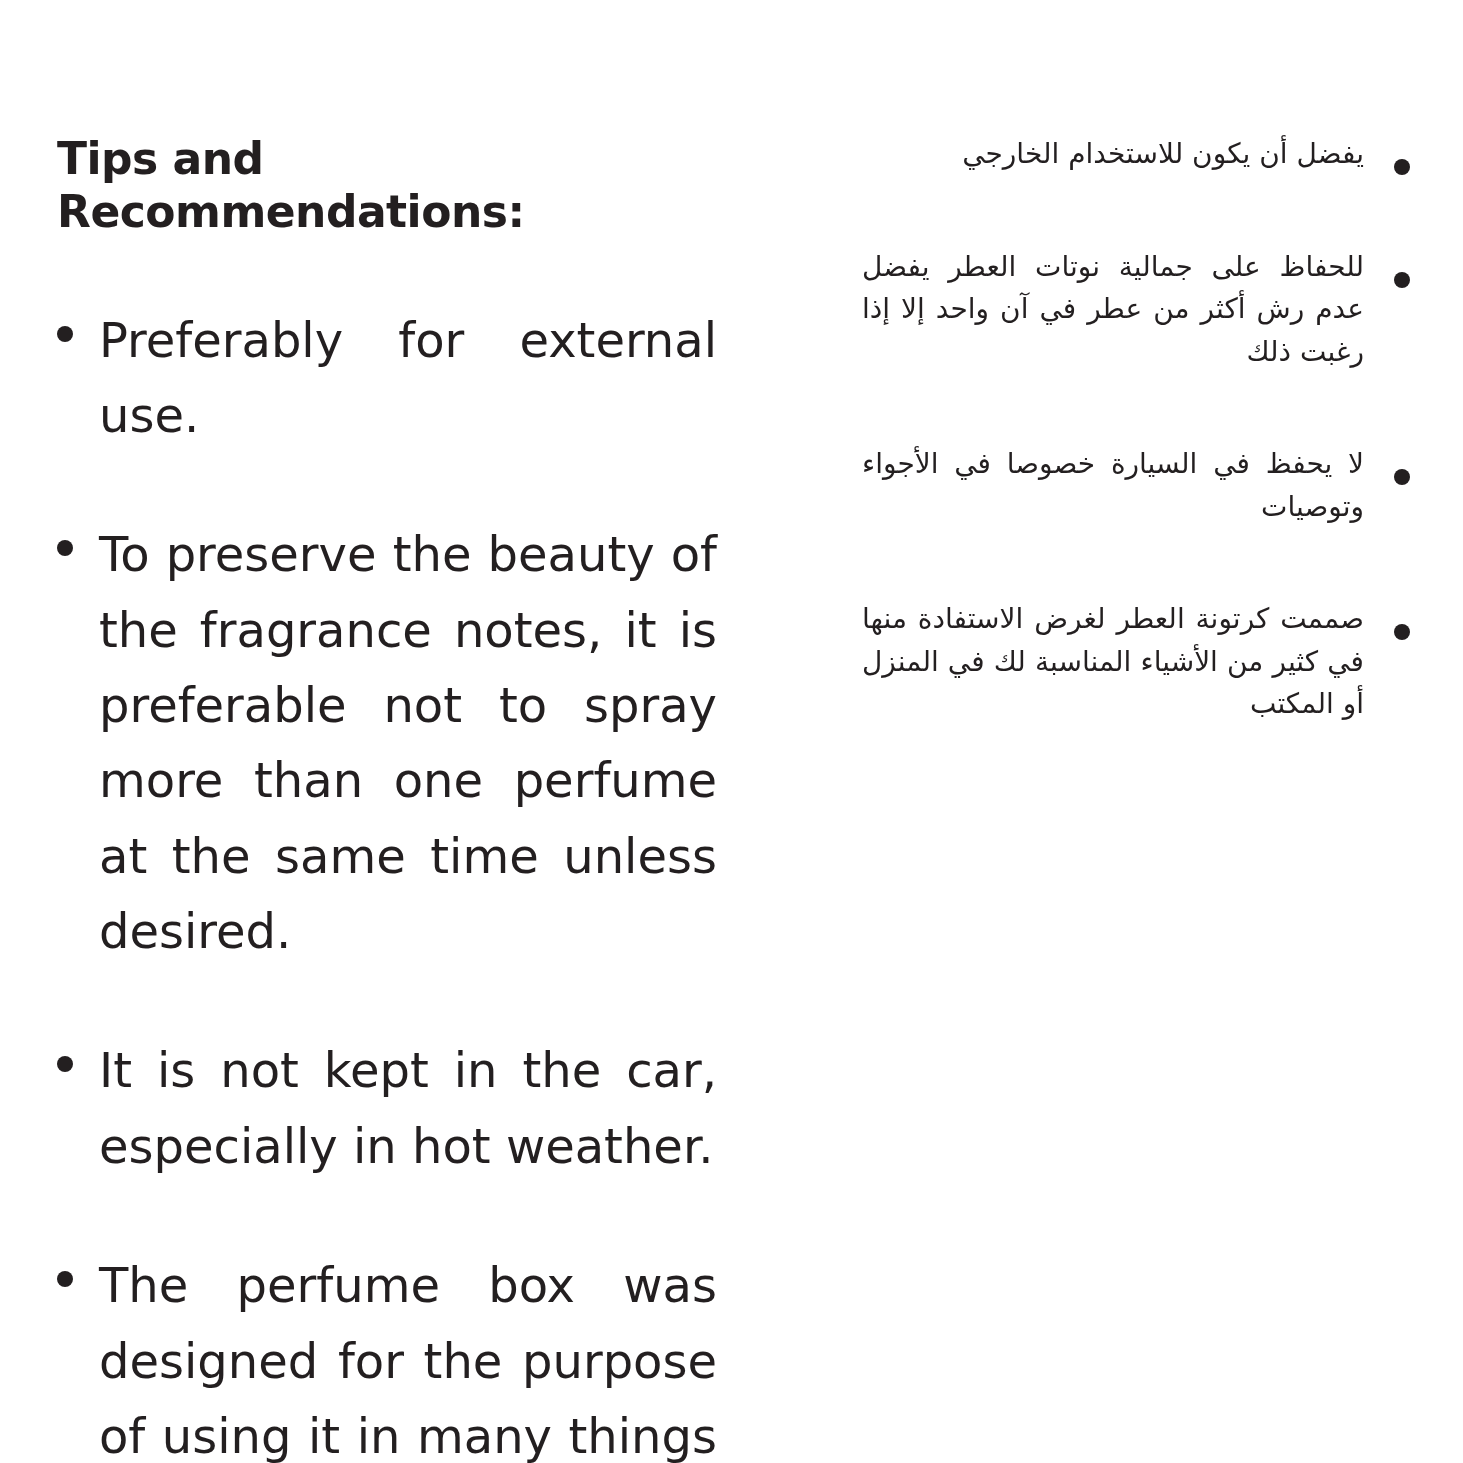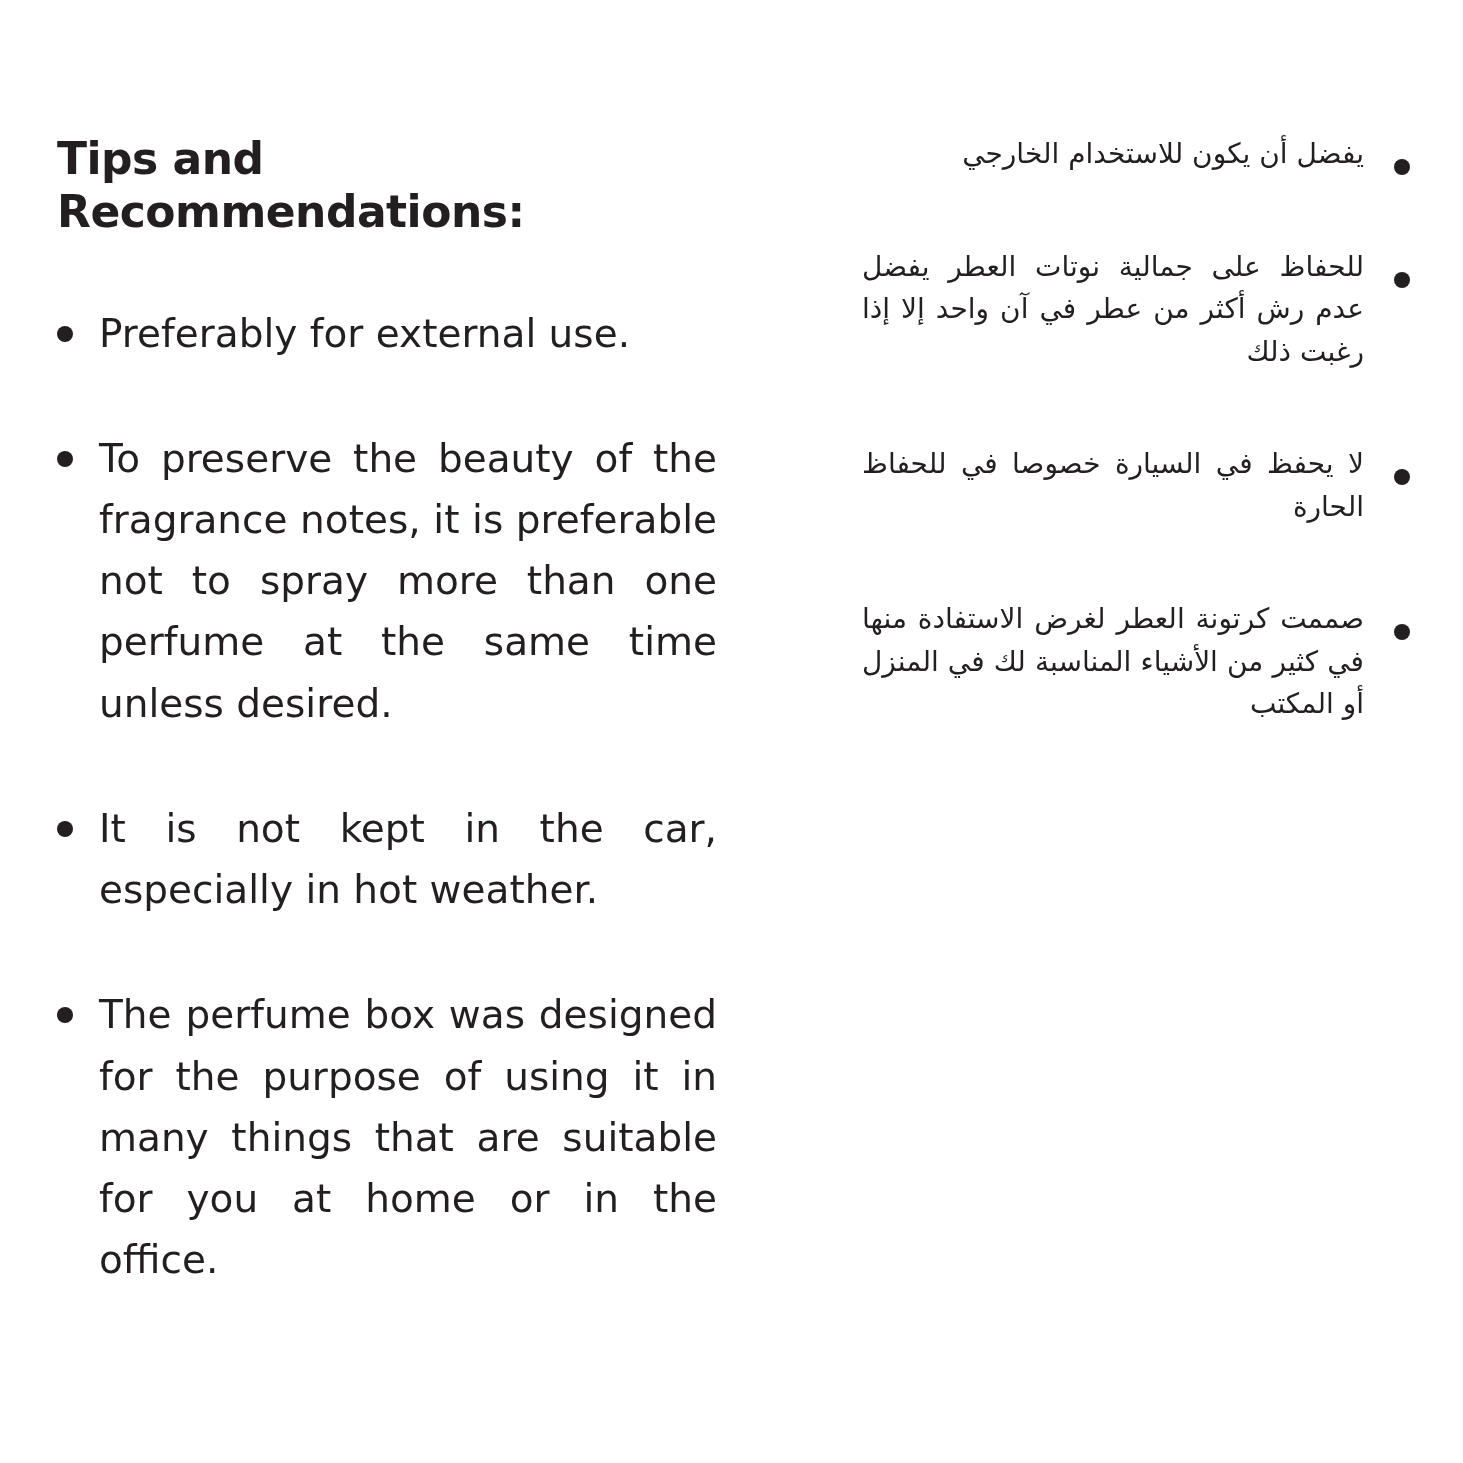--- a/index.html
+++ b/index.html
@@ -50,21 +50,21 @@
     width: 16px;
     height: 16px;
     border-radius: 50%;
     background: #231f20;
     margin-top: 23px;
   }
   .col-ar .dot { margin-top: 26px; }
 
   .text {
     margin: 0;
-    font-size: 39px;
+    font-size: 48px;
     line-height: 1.57;
     text-align: justify;
     text-align-last: left;
   }
   .col-ar .text {
     font-size: 28px;
     line-height: 1.52;
     text-align: justify;
     text-align-last: right;
   }
@@ -103,21 +103,21 @@
       <div class="item">
         <span class="dot"></span>
         <p class="text">يفضل أن يكون للاستخدام الخارجي</p>
       </div>
       <div class="item">
         <span class="dot"></span>
         <p class="text">للحفاظ على جمالية نوتات العطر يفضل عدم رش أكثر من عطر في آن واحد إلا إذا رغبت ذلك</p>
       </div>
       <div class="item">
         <span class="dot"></span>
-        <p class="text">لا يحفظ في السيارة خصوصا في للحفاظ الحارة</p>
+        <p class="text">لا يحفظ في السيارة خصوصا في الأجواء وتوصيات</p>
       </div>
       <div class="item">
         <span class="dot"></span>
         <p class="text">صممت كرتونة العطر لغرض الاستفادة منها في كثير من الأشياء المناسبة لك في المنزل أو المكتب</p>
       </div>
     </div>
   </section>
 
 </div>
 

